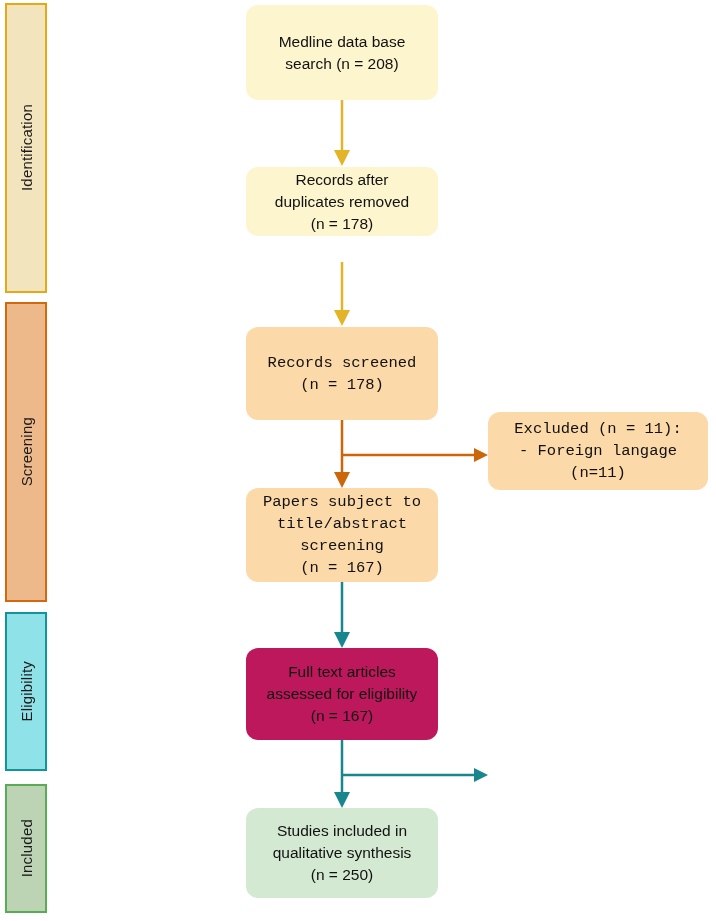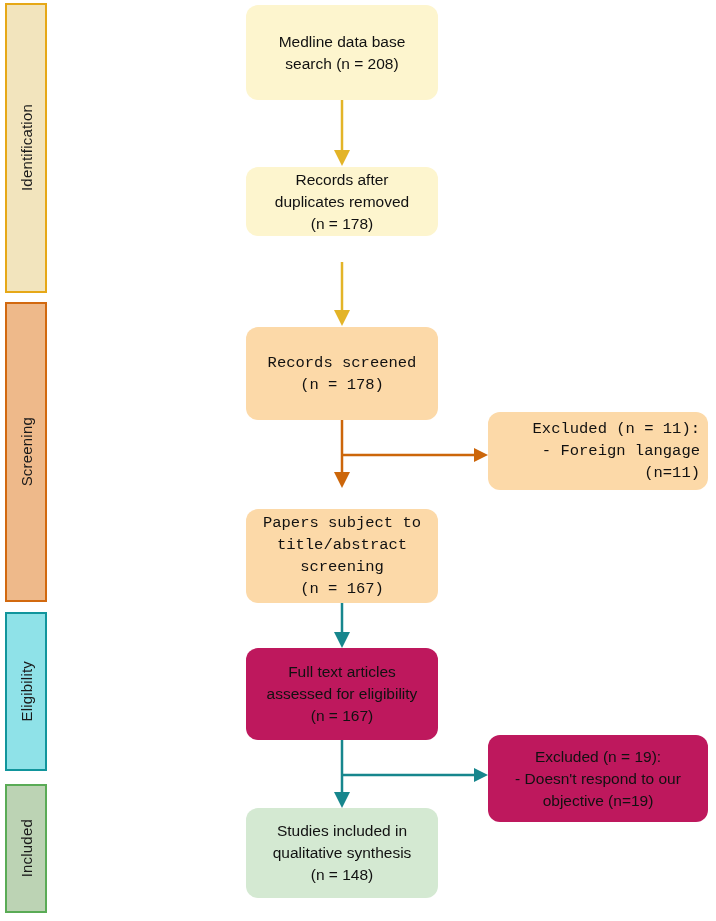--- a/index.html
+++ b/index.html
@@ -130,33 +130,30 @@
   <div class="node node-yellow" style="left:246px; top:5px; width:192px; height:95px;">Medline data base
 search (n = 208)</div>
 
   <div class="node node-yellow" style="left:246px; top:167px; width:192px; height:69px;">Records after
 duplicates removed
 (n = 178)</div>
 
   <div class="node node-orange" style="left:246px; top:327px; width:192px; height:93px;">Records screened
 (n = 178)</div>
 
-  <div class="node node-orange" style="left:488px; top:412px; width:220px; height:78px;text-align:right;">Excluded (n = 11):
+  <div class="node node-orange" style="left:488px; top:412px; width:220px; height:78px;">Excluded (n = 11):
 - Foreign langage (n=11)</div>
 
-  <div class="node node-orange" style="left:246px; top:488px; width:192px; height:94px;margin-top:21px;">Papers subject to
+  <div class="node node-orange" style="left:246px; top:488px; width:192px; height:94px;">Papers subject to
 title/abstract
 screening
 (n = 167)</div>
 
   <div class="node node-cyan" style="left:246px; top:648px; width:192px; height:92px;">Full text articles
 assessed for eligibility
 (n = 167)</div>
 
-  <div class="node node-cyan" style="left:488px; top:735px; width:220px; height:87px;">Excluded (n = 19):
-- Doesn't respond to our
-objective (n=19)</div>
 
   <div class="node node-green" style="left:246px; top:808px; width:192px; height:90px;">Studies included in
 qualitative synthesis
-(n = 148)</div>
+(n = 250)</div>
 
 </div>
 
 </body></html>

